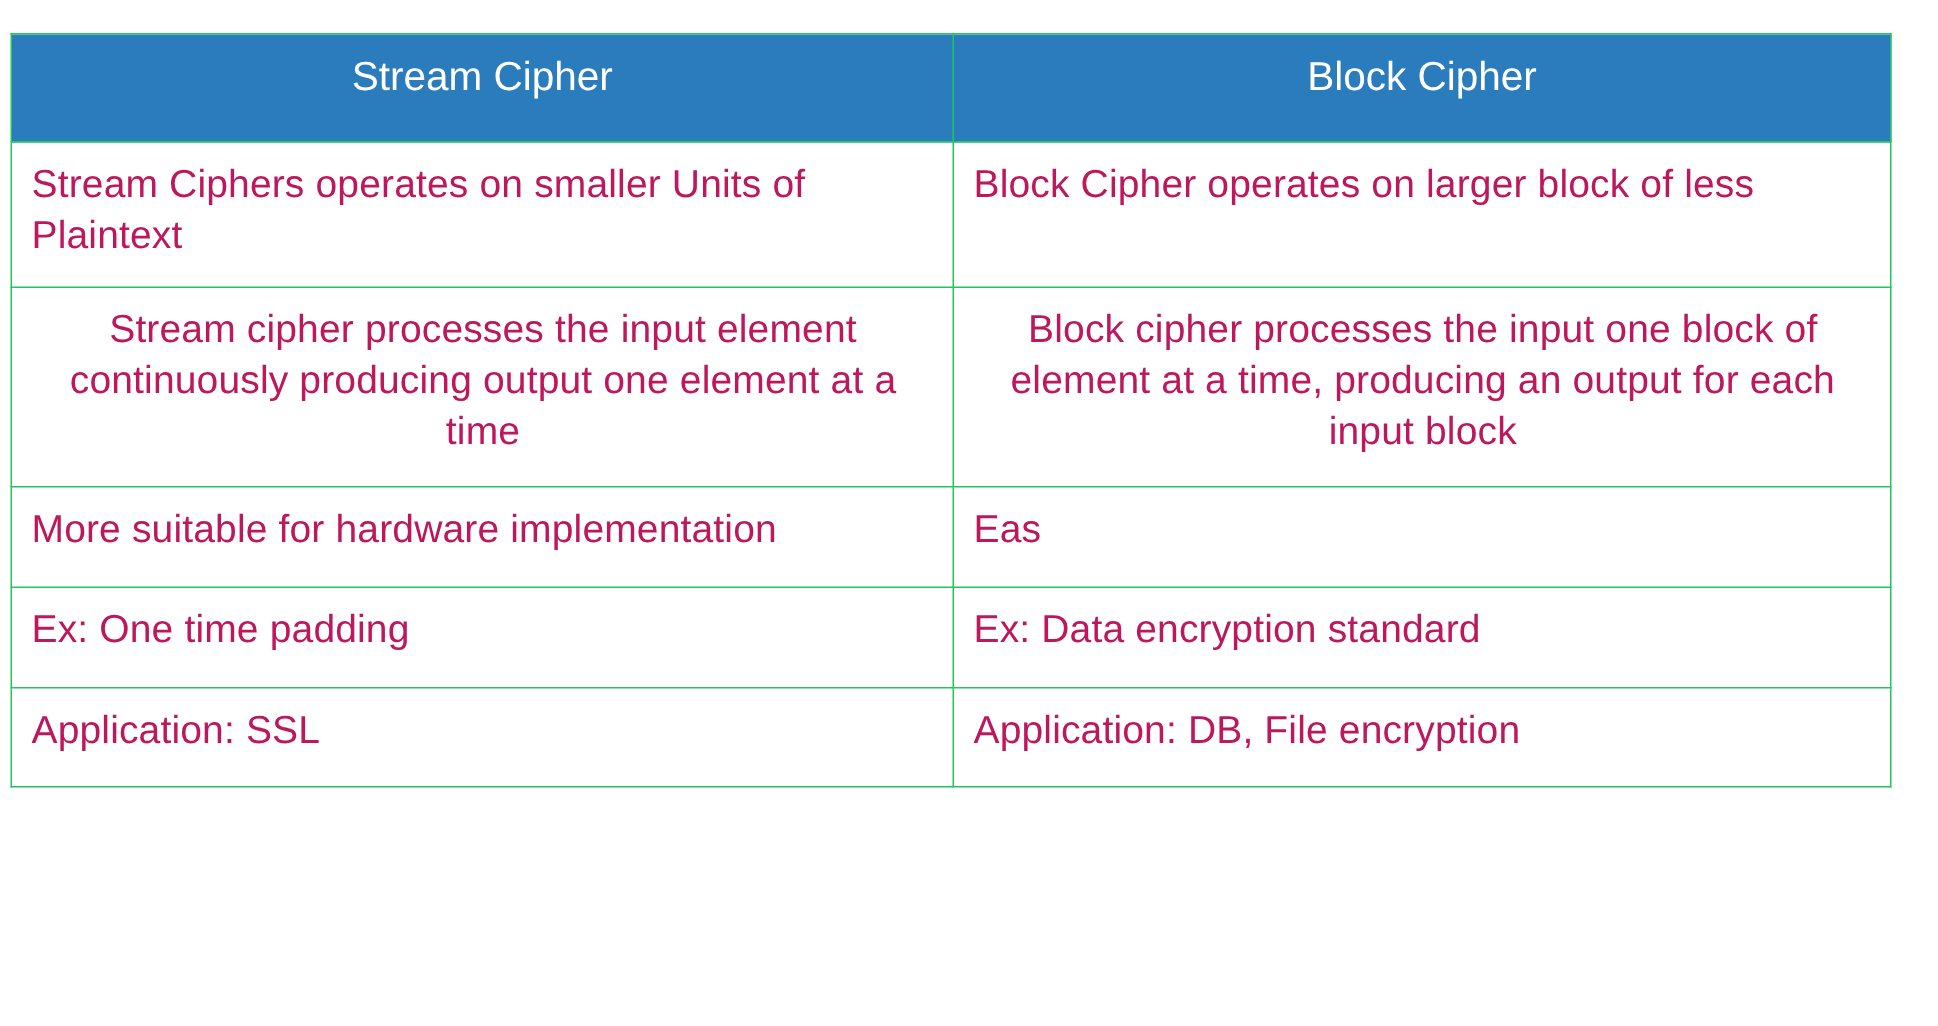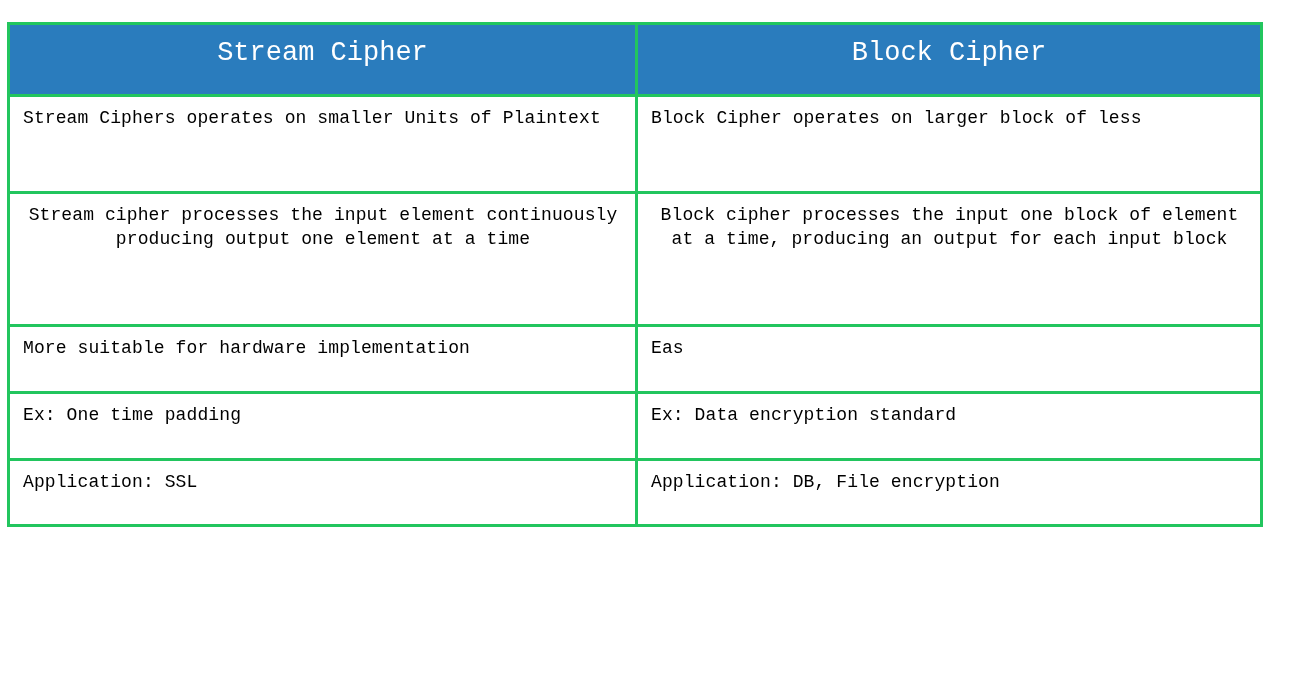--- a/index.html
+++ b/index.html
@@ -31,40 +31,39 @@
     border-collapse: collapse;
     table-layout: fixed;
     background: #ffffff;
   }
 
   .comparison-table col.col-left  { width: 628px; }
   .comparison-table col.col-right { width: 625px; }
 
   .comparison-table th,
   .comparison-table td {
-    border: 3px solid #22c55e;
+    border: 1px solid #22c55e;
     vertical-align: top;
     box-sizing: border-box;
-    font-family: Liberation Mono, monospace;
   }
 
   thead th {
     background: #2a7cbd;
     color: #ffffff;
     font-weight: normal;
     font-size: 27px;
     line-height: 1.2;
     text-align: center;
     padding: 12px 8px 14px 8px;
     height: 72px;
   }
 
   tbody td {
-    color: #000000;
-    font-size: 18px;
+    color: #be185d;
+    font-size: 26px;
     line-height: 1.31;
     text-align: left;
     padding: 10px 12px 12px 13px;
     letter-spacing: 0.1px;
   }
 
   tbody tr.row-tall-2 td { height: 97px; }
   tbody tr.row-short  td { height: 67px; }
   tbody tr.row-tall-3 td { height: 133px; text-align: center; }
   tbody tr.row-last   td { height: 66px; }

